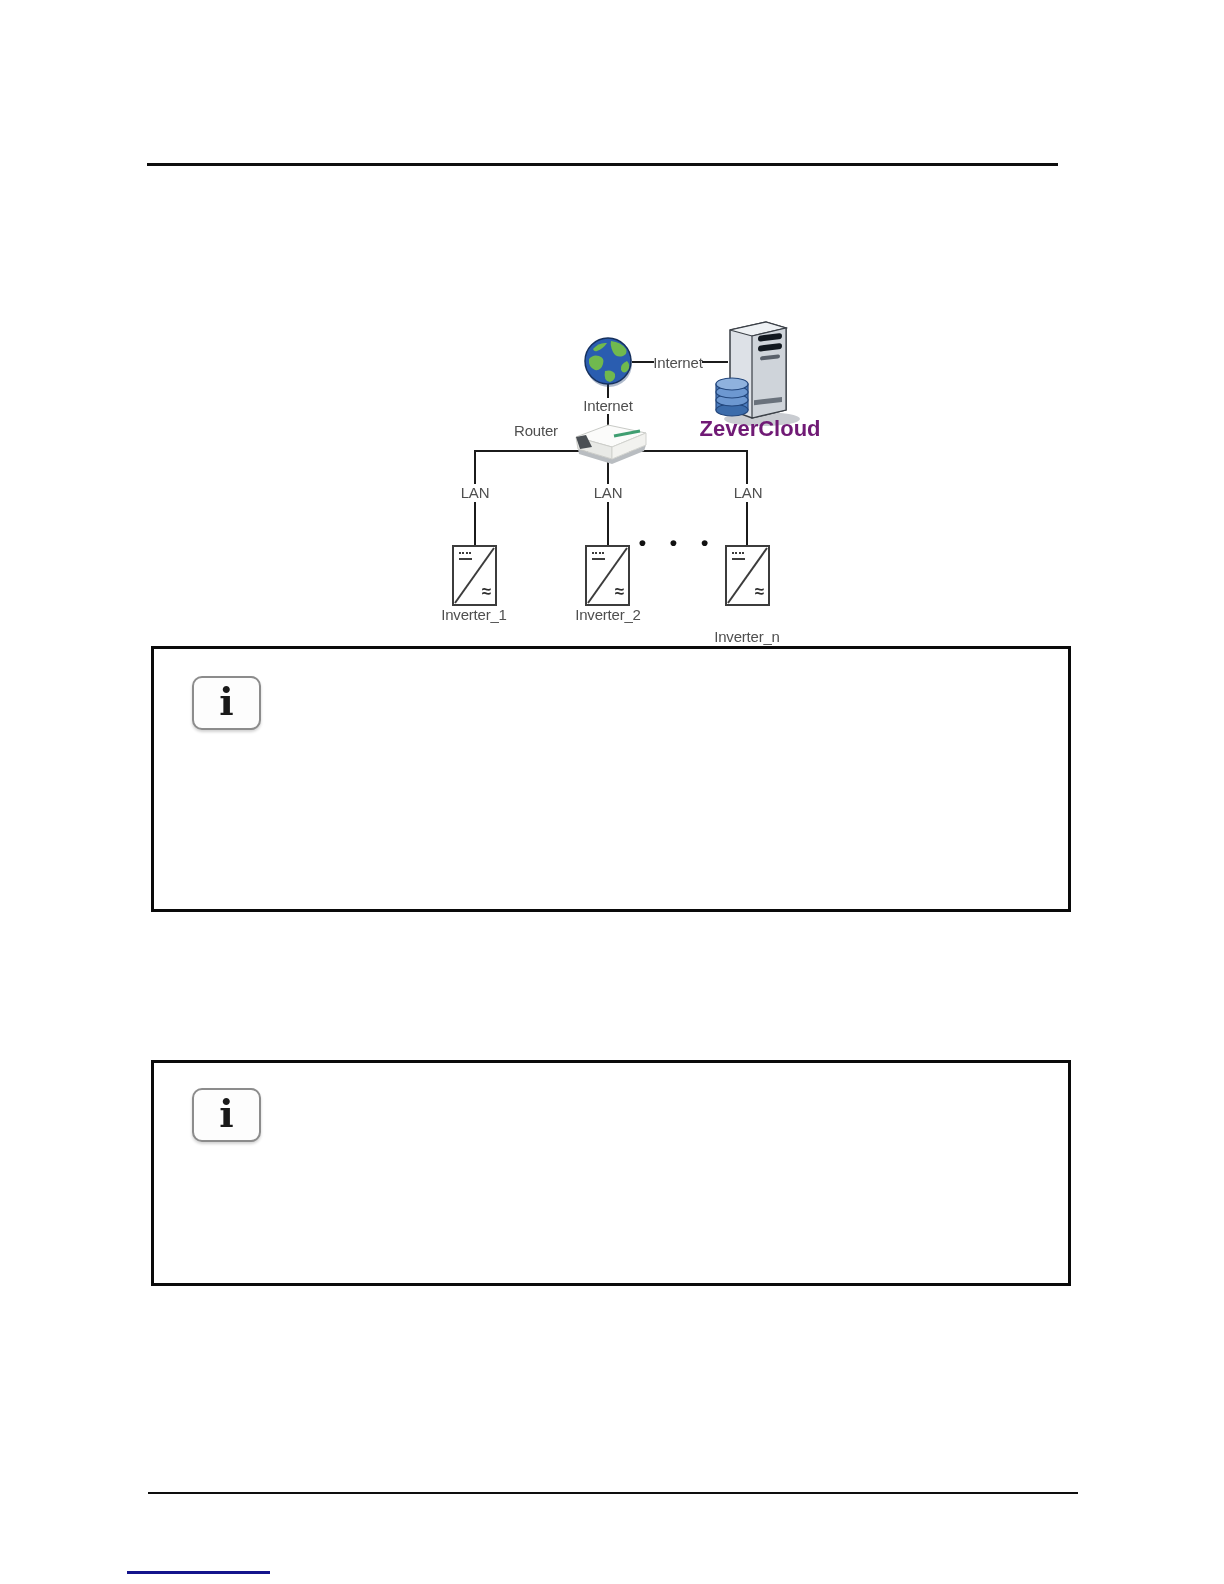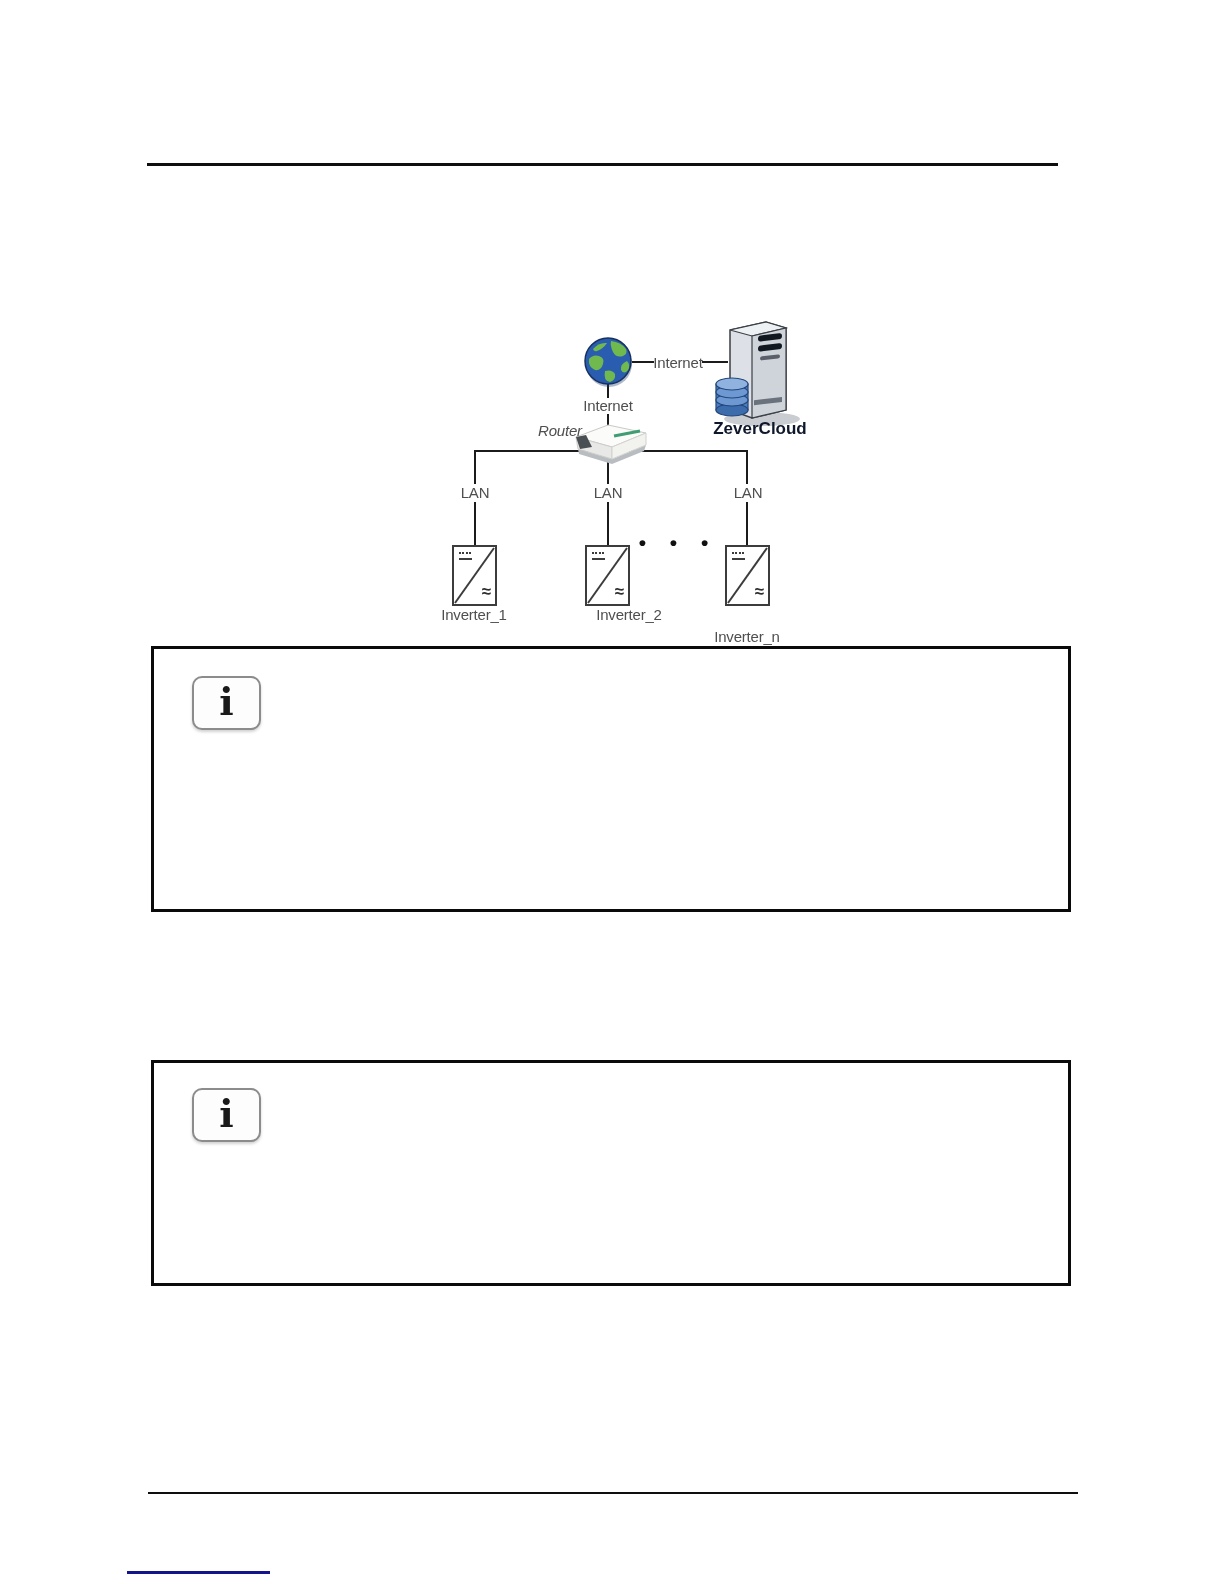--- a/index.html
+++ b/index.html
@@ -9,21 +9,21 @@
   .header-rule{left:147px;top:163px;width:911px;height:3px;}
   .footer-rule{left:148px;top:1492px;width:930px;height:2px;}
 
   
   .diagram{position:absolute;left:0;top:0;width:1224px;height:1584px;}
   .hline,.vline{position:absolute;background:#1b1b1b;}
   .hline{height:2px;} .vline{width:2px;}
 
   .lbl{position:absolute;transform:translate(-50%,-50%);font-size:15px;color:#4f4f4f;
        white-space:nowrap;letter-spacing:-0.2px;}
-  .lbl-cloud{font-weight:700;color:#0f172a;font-size:17px;letter-spacing:0;}
+  .lbl-cloud{font-weight:700;color:#701a75;font-size:22px;letter-spacing:0;}
 
   .glyph{position:absolute;}
 
   
   .inverter{position:absolute;top:545px;width:45px;height:61px;border:2px solid #3c3c3c;
             background:#ffffff;box-sizing:border-box;}
   .inverter svg{position:absolute;left:0;top:0;}
   .inv-dc{position:absolute;left:5px;top:5px;width:14px;}
   .inv-dc .dots{display:block;width:12px;border-top:2px dotted #3c3c3c;margin-bottom:4px;}
   .inv-dc .bar{display:block;width:13px;border-top:2px solid #3c3c3c;}
@@ -101,21 +101,21 @@
       <polygon points="12,30 46,40 80,26 78,32 46,45 13,35" fill="#b9bdc1"></polygon>
       <polygon points="10,18 42,6 80,14 46,28" fill="#fbfbfa" stroke="#c8cac6" stroke-width="1"></polygon>
       <polygon points="10,18 46,28 46,40 12,30" fill="#e8e9e6" stroke="#cccdc9" stroke-width="1"></polygon>
       <polygon points="46,28 80,14 80,26 46,40" fill="#f2f2ef" stroke="#d2d3cf" stroke-width="1"></polygon>
       <polygon points="10,18 20,16 26,28 14,30" fill="#4a4f54"></polygon>
       <line x1="48" y1="17" x2="74" y2="12" stroke="#3f9e71" stroke-width="3"></line>
     </svg>
 
     <span class="lbl" style="left:678px;top:362px;">Internet</span>
     <span class="lbl" style="left:608px;top:405px;">Internet</span>
-    <span class="lbl" style="left:560px;top:430px;font-style:italic;">Router</span>
+    <span class="lbl" style="left:536px;top:430px;">Router</span>
     <span class="lbl lbl-cloud" style="left:760px;top:429px;">ZeverCloud</span>
     <span class="lbl" style="left:475px;top:492px;">LAN</span>
     <span class="lbl" style="left:608px;top:492px;">LAN</span>
     <span class="lbl" style="left:748px;top:492px;">LAN</span>
 
     <div class="inverter" style="left:452px;">
       <svg width="41" height="57" viewBox="0 0 41 57">
           <line x1="1" y1="56" x2="40" y2="1" stroke="#3c3c3c" stroke-width="2"></line>
         </svg>
       <span class="inv-dc">
@@ -141,21 +141,21 @@
       <span class="inv-dc">
           <i class="dots"></i>
           <i class="bar"></i>
         </span>
       <span class="inv-ac">≈</span>
     </div>
 
     <span class="ellipsis">• • •</span>
 
     <span class="lbl" style="left:474px;top:614px;">Inverter_1</span>
-    <span class="lbl" style="left:608px;top:614px;margin-left:21px;">Inverter_2</span>
+    <span class="lbl" style="left:608px;top:614px;">Inverter_2</span>
     <span class="lbl" style="left:747px;top:614px;margin-top:22px;">Inverter_n</span>
   </div>
 
   <div class="note-box note-1">
     <div class="info-icon">
       <span>i</span>
     </div>
   </div>
 
   <div class="note-box note-2">

